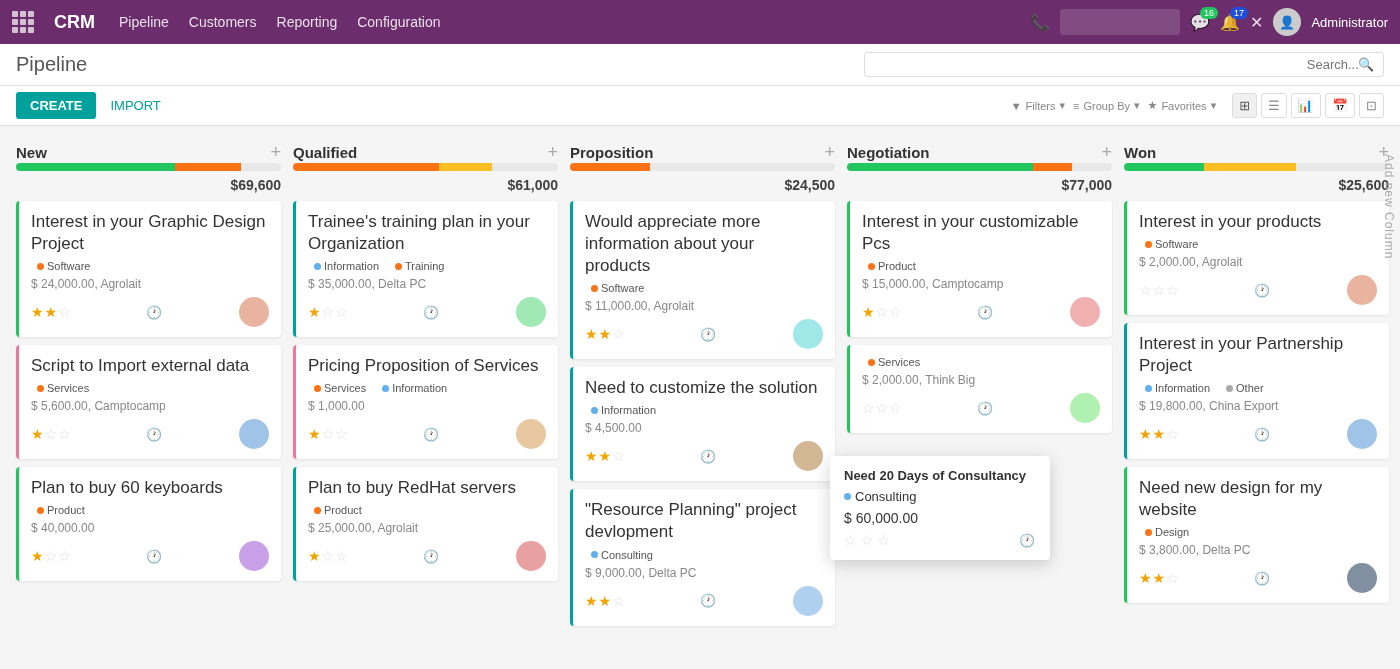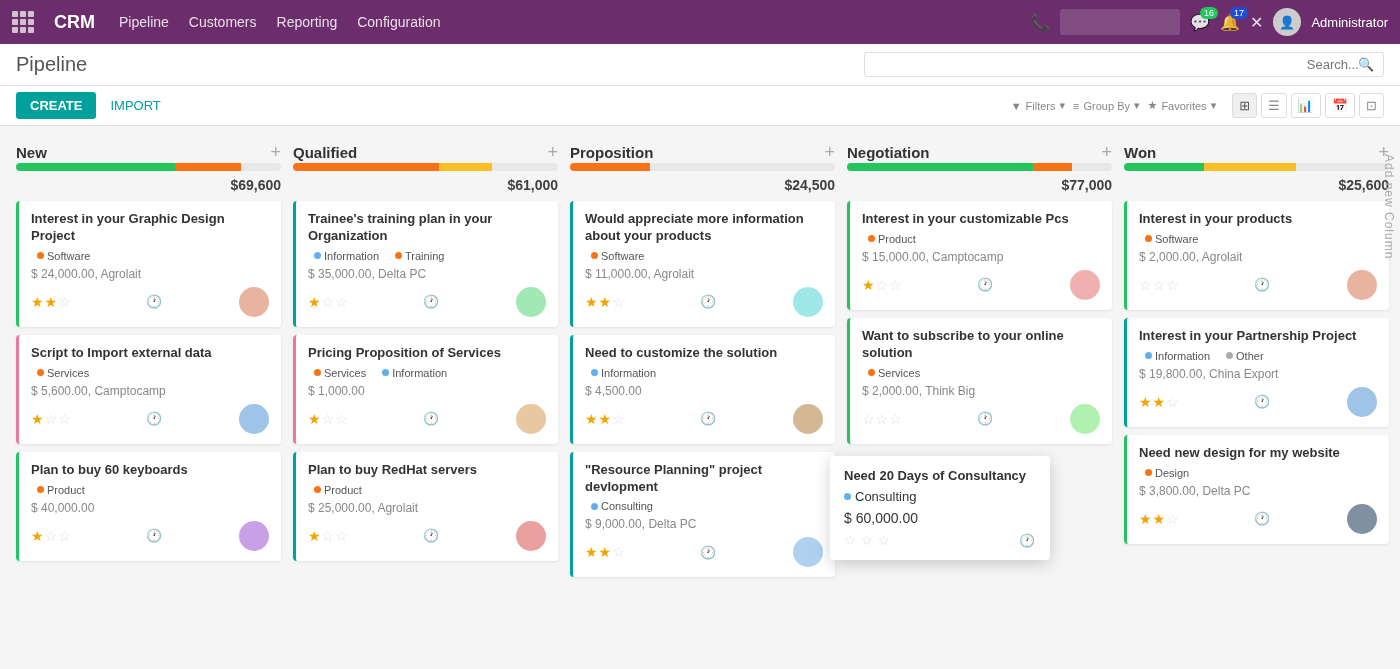--- a/index.html
+++ b/index.html
@@ -69,21 +69,21 @@
     .column-header { display: flex; align-items: center; justify-content: space-between; }
     .column-title { font-size: 15px; font-weight: 600; color: #333; }
     .column-add { color: #aaa; cursor: pointer; font-size: 18px; }
     .column-progress { height: 8px; border-radius: 4px; margin-bottom: 6px; display: flex; overflow: hidden; }
     .progress-seg { height: 100%; }
     .column-amount { font-size: 14px; color: #404040; font-weight: 600; text-align: right; margin-bottom: 8px; }
     .column-cards { display: flex; flex-direction: column; gap: 8px; }
 
     
     .card { background: white; border-radius: 4px; padding: 10px 12px; box-shadow: 0 1px 3px rgba(0,0,0,0.08); position: relative; border-left: 3px solid transparent; }
-    .card-title { font-size: 13px; font-weight: 700; color: #333; margin-bottom: 4px; line-height: 1.3; }
+    .card-title { font-size: 17px; font-weight: 400; color: #333; margin-bottom: 4px; line-height: 1.3; }
     .card-tags { display: flex; flex-wrap: wrap; gap: 4px; margin-bottom: 4px; align-items: flex-end; }
     .tag { font-size: 11px; border-radius: 10px; padding: 1px 6px; display: flex; align-items: center; gap: 3px; }
     .tag-dot { width: 7px; height: 7px; border-radius: 50%; display: inline-block; }
     .tag-text { color: #555; }
     .card-info { font-size: 12px; color: #888; margin-bottom: 6px; }
     .stars { display: flex; gap: 1px; }
     .star { font-size: 14px; color: #ddd; }
     .star.filled { color: #f4a400; }
     .clock-green { color: #22c55e; }
     .clock-orange { color: #f97316; }
@@ -450,21 +450,20 @@
         <div class="stars">
                 <span class="star filled">★</span>
                 <span class="star ">☆</span>
                 <span class="star ">☆</span>
               </div>
         <span class="clock-gray">🕐</span>
         <div class="card-avatar" style="background:#f0b0b0;"></div>
       </div>
     </div>
           <div class="card border-green">
-      <div class="card-title">Want to subscribe to your online solution</div>
       <div class="card-tags">
               <span class="tag">
                 <span class="tag-dot" style="background:#f97316;"></span>
                 <span class="tag-text">Services</span>
               </span>
             </div>
       <div class="card-info">$ 2,000.00, Think Big</div>
       <div class="card-footer-row">
         <div class="stars">
                 <span class="star ">☆</span>

